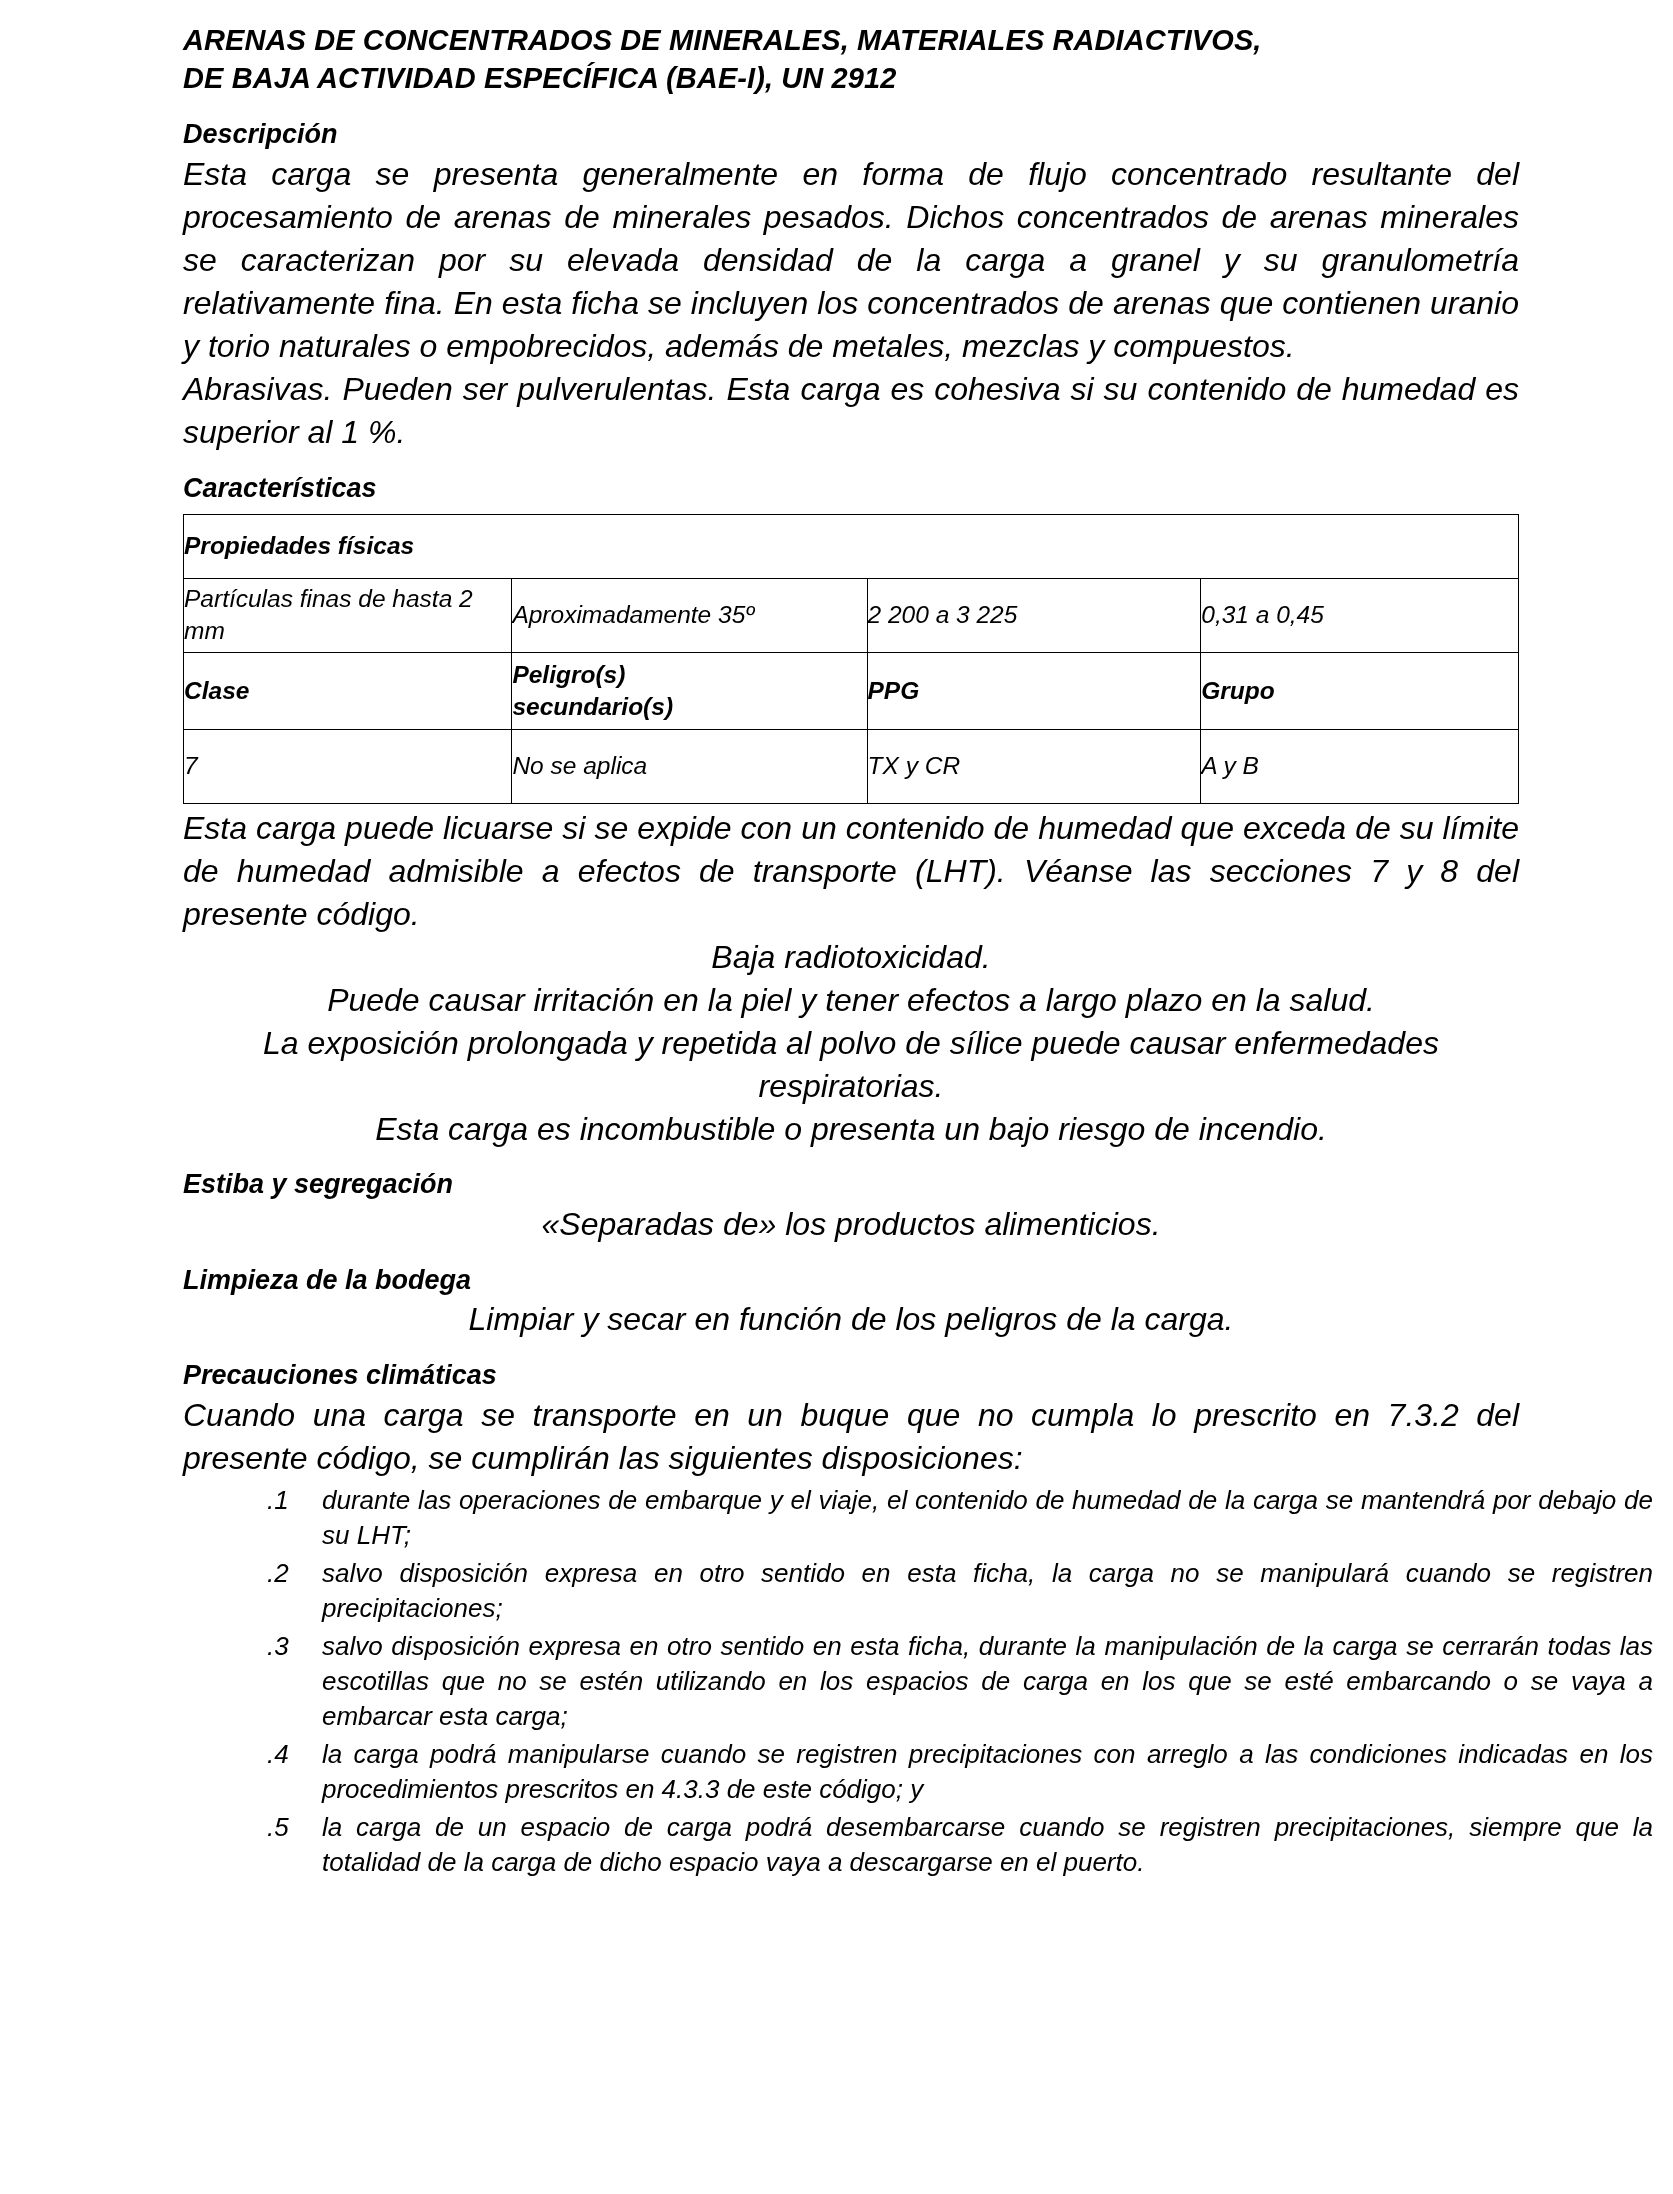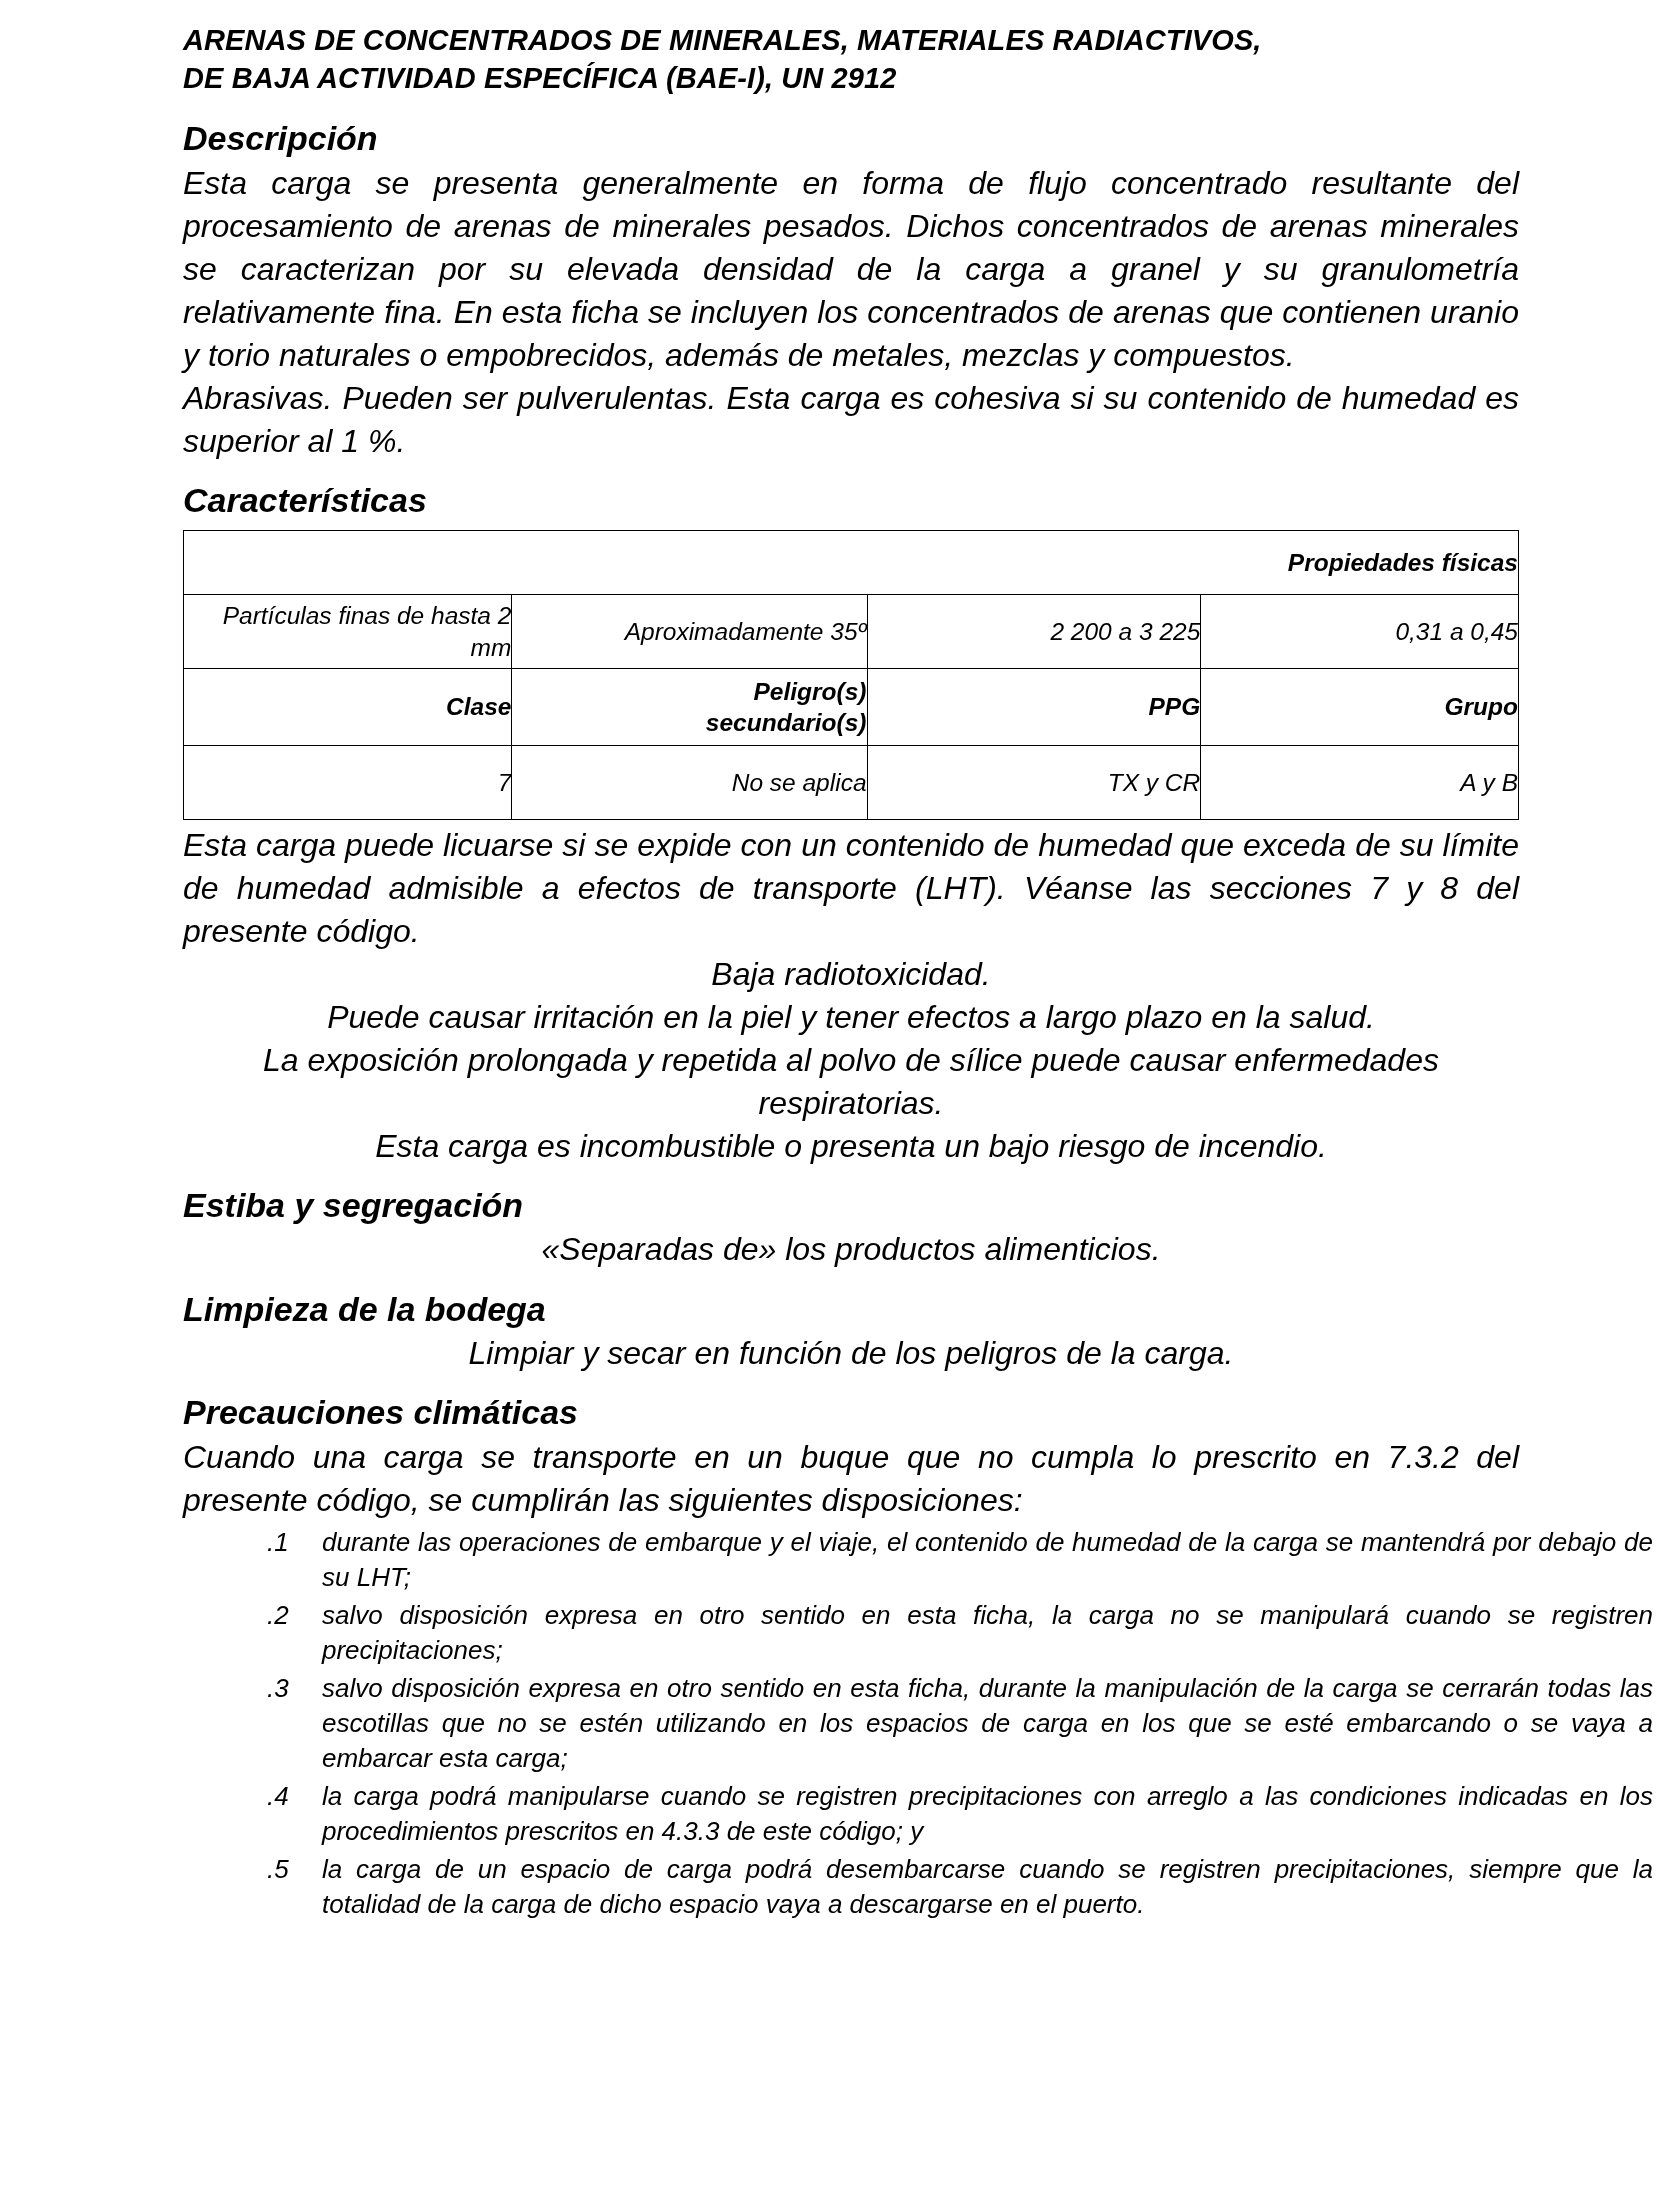--- a/index.html
+++ b/index.html
@@ -37,21 +37,21 @@
     font-weight: bold;
     line-height: 1.33;
     letter-spacing: 0.1px;
     margin: 0 0 4.7px 0;
     width: 1344px;
   }
   .doc-title .tline { display: block; white-space: nowrap; }
 
   
   .h-sec {
-    font-size: 34px;
+    font-size: 27px;
     font-weight: bold;
     line-height: 1.2;
     margin: 17.4px 0 2.4px 0;
   }
   .h-sec.first { margin-top: 20.6px; }
 
   
   .para {
     font-size: 32px;
     line-height: 1.345;
@@ -69,21 +69,21 @@
     margin: 9.5px 0 3.2px 0;
   }
   table.props {
     border-collapse: collapse;
     width: 100%;
     table-layout: fixed;
   }
   table.props td {
     border: 1.6px solid #000000;
     font-size: 24.5px;
-    text-align: right;
+    text-align: left;
     vertical-align: middle;
     padding: 0;
     line-height: 1.3;
   }
   .bandrow td {
     height: 63px;
     font-weight: bold;
     font-size: 25px;
     border-top-width: 3.2px;
     border-bottom-width: 3.2px;

